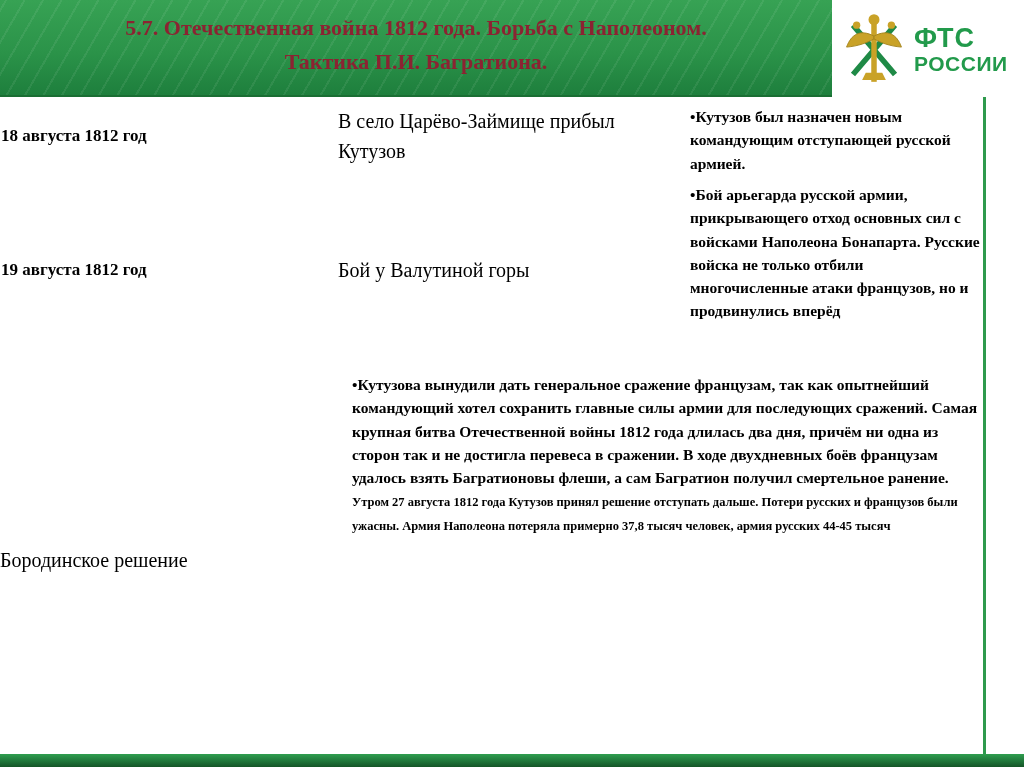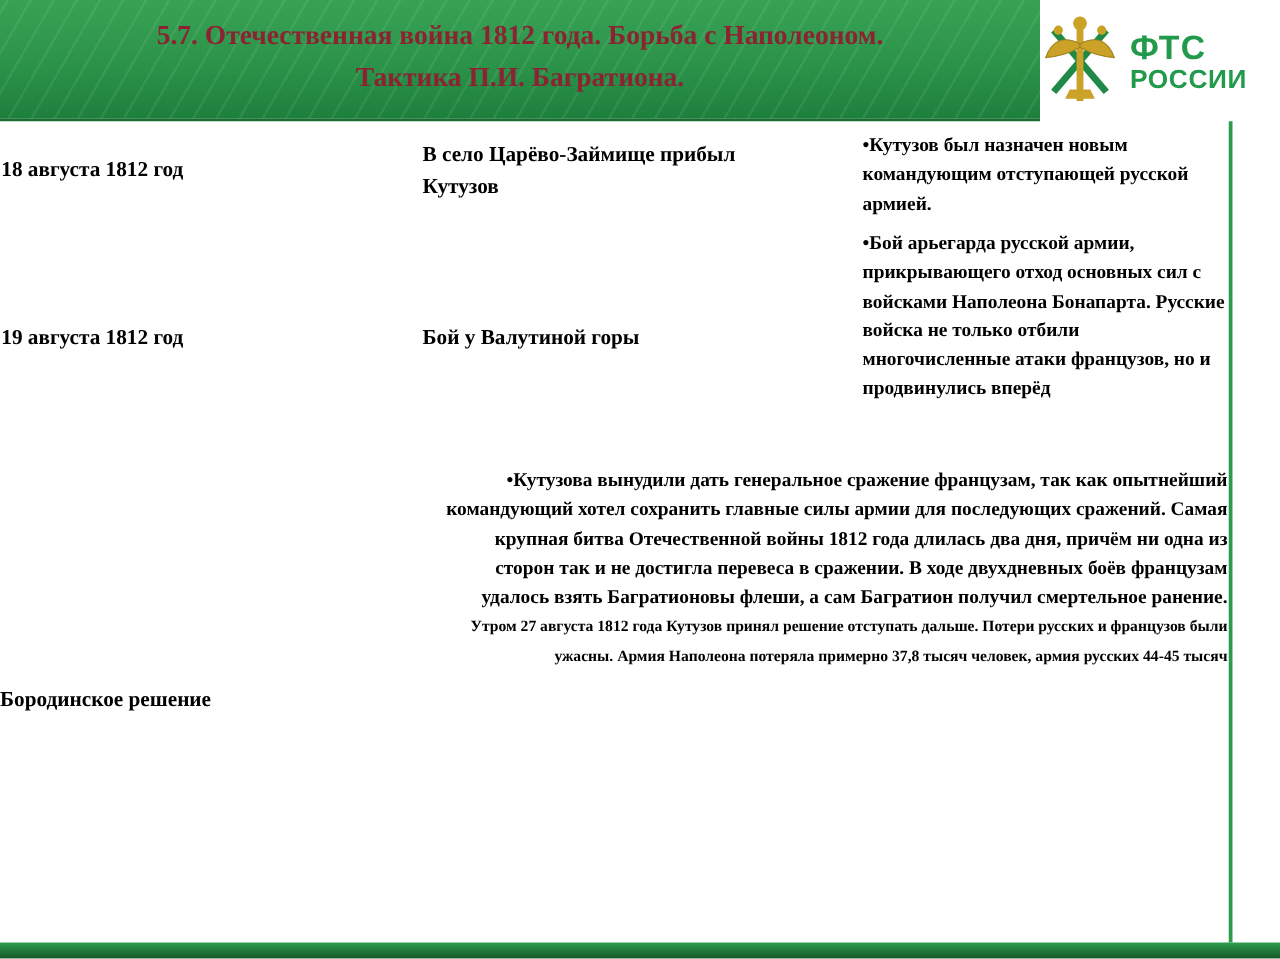--- a/index.html
+++ b/index.html
@@ -37,20 +37,21 @@
   
   .logo-box {
     position: absolute;
     top: 0;
     right: 0;
     width: 192px;
     height: 99px;
     background: #ffffff;
     display: flex;
     align-items: center;
+    padding-left: 10px;
     gap: 8px;
   }
   .logo-text {
     font-family: "Liberation Sans", sans-serif;
     font-weight: bold;
     color: #229a4b;
     line-height: 1.05;
   }
   .logo-text .l1 { font-size: 27px; letter-spacing: 1px; }
   .logo-text .l2 { font-size: 21px; letter-spacing: 0.5px; }
@@ -74,36 +75,36 @@
     display: flex;
     align-items: center;
     font-weight: bold;
     font-size: 17px;
   }
   .col-event {
     width: 346px;
     padding-right: 58px;
     display: flex;
     align-items: center;
-    font-weight: bold;
-    font-size: 17px;
+    font-weight: normal;
+    font-size: 20px;
     line-height: 1.5;
   }
   .col-desc {
     flex: 1;
     padding: 8px 42px 0 6px;
     font-weight: bold;
     font-size: 15.5px;
     line-height: 1.5;
   }
   .col-desc .small {
     font-size: 12.5px;
     line-height: 1.42;
   }
-  .row-3 .col-desc { overflow: visible; text-align: right; }
+  .row-3 .col-desc { overflow: visible; }
 
   
   .v-line {
     position: absolute;
     left: 983px;
     top: 97px;
     bottom: 13px;
     width: 3px;
     background: #2e9a4d;
     z-index: 3;

